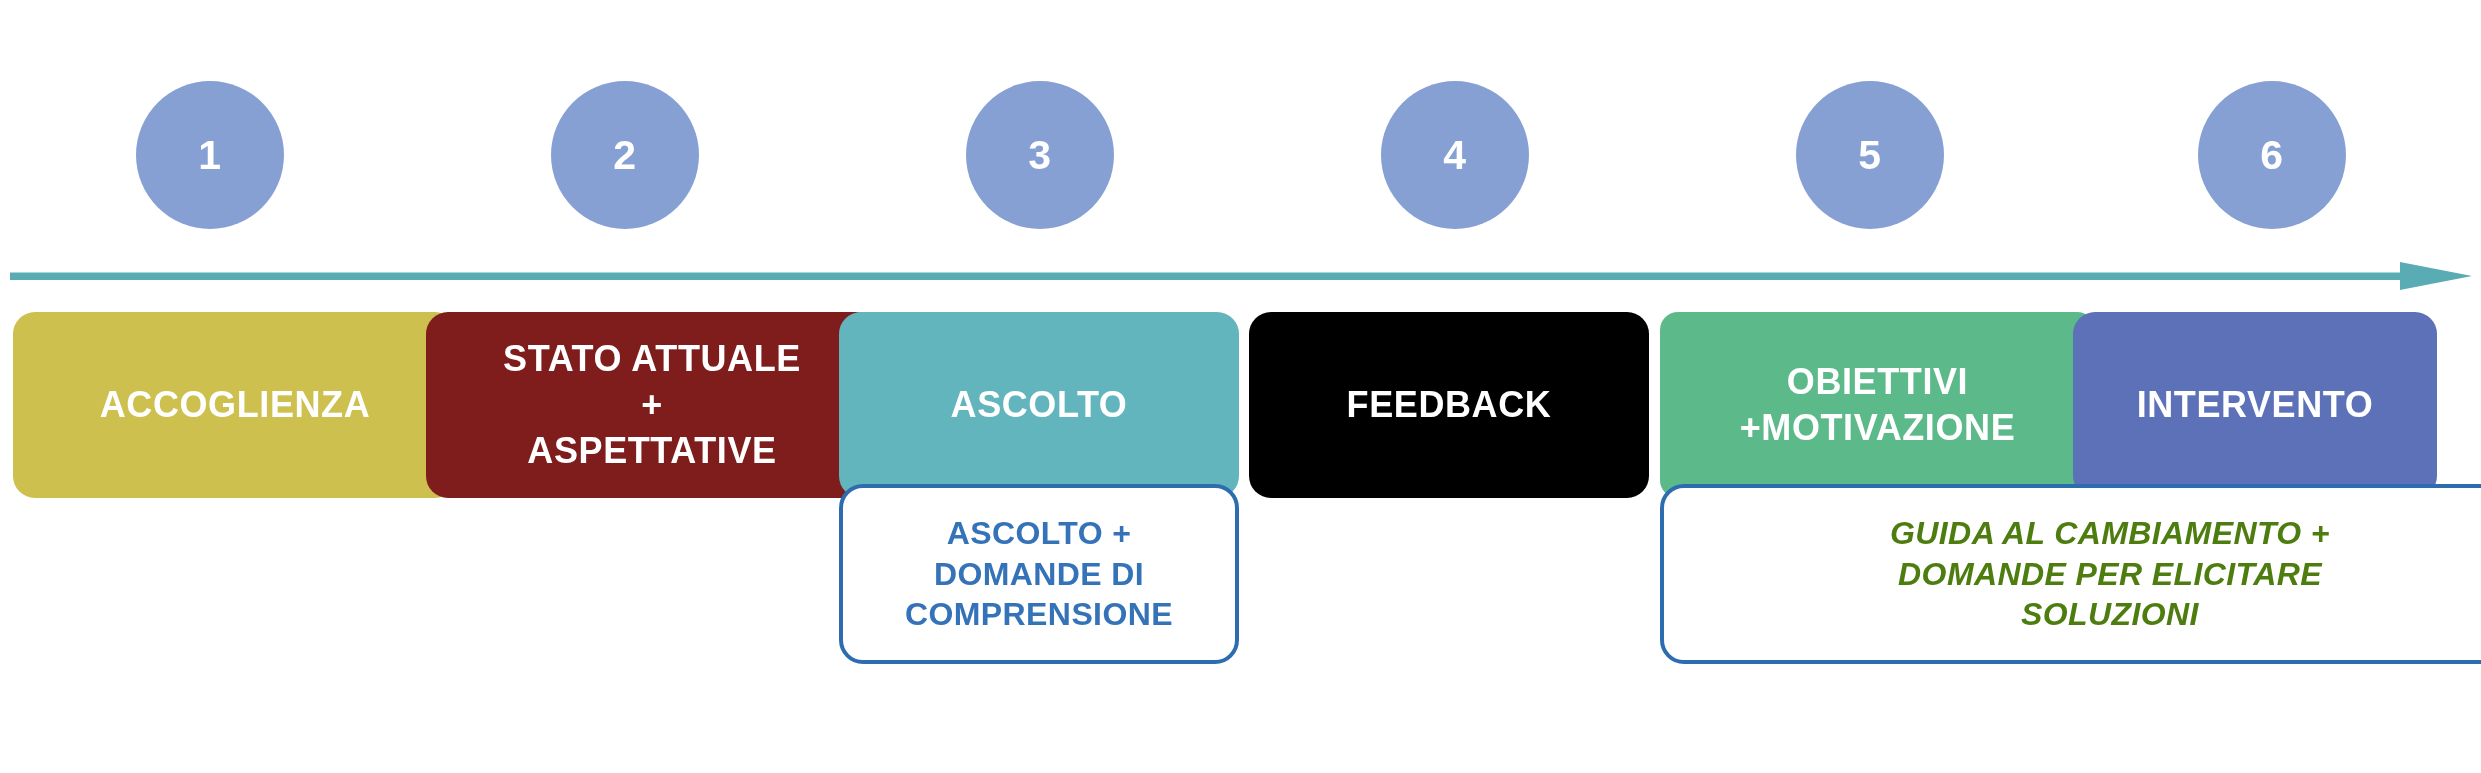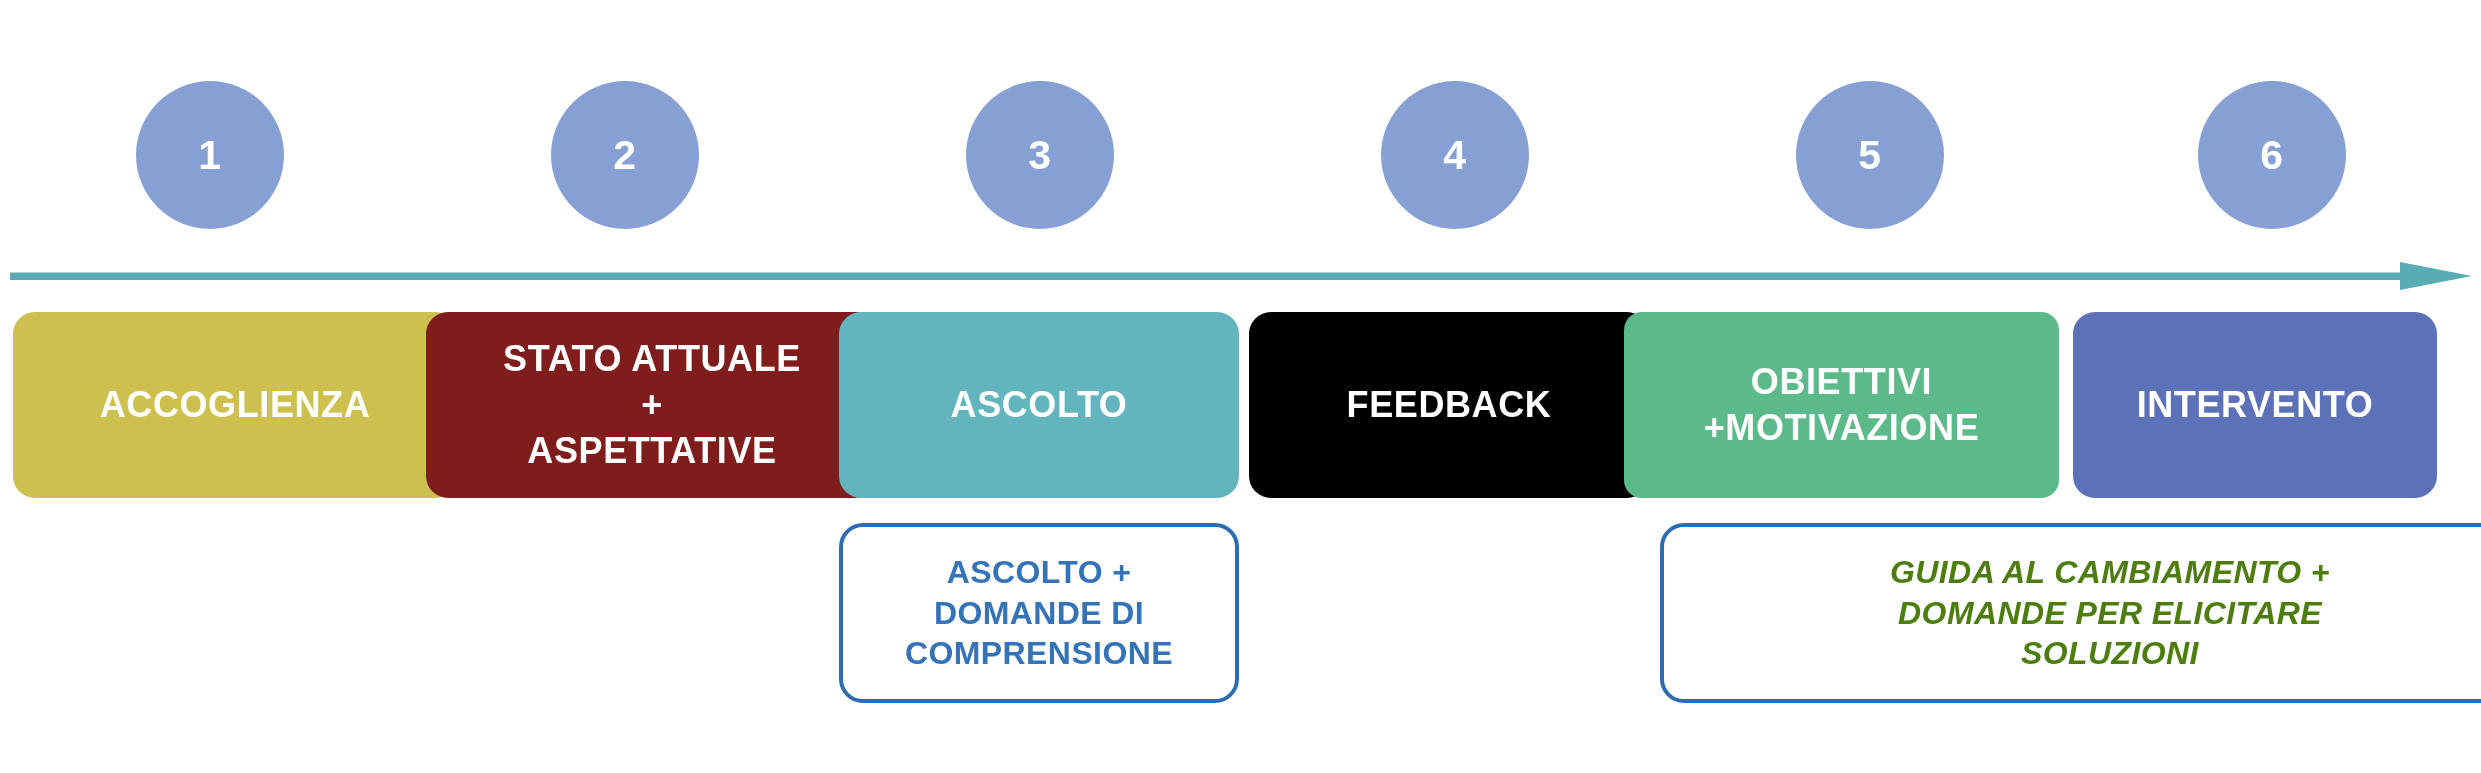--- a/index.html
+++ b/index.html
@@ -77,21 +77,21 @@
     text-align: center;
     box-sizing: border-box;
     padding: 4px 10px;
     white-space: pre-line;
   }
 
   
   .callout-row {
     position: absolute;
     left: 0;
-    top: 523px;
+    top: 484px;
     width: 2481px;
     height: 182px;
   }
   .callout-box {
     position: absolute;
     top: 0;
     height: 180px;
     border: 4px solid #2e6cb0;
     border-radius: 24px;
     background: #ffffff;
@@ -148,21 +148,21 @@
       <span>STATO ATTUALE
 +
 ASPETTATIVE</span>
     </div>
     <div class="phase-box" id="phase-2" style="left: 839px; width: 400px; background: rgb(98, 180, 189);">
       <span>ASCOLTO</span>
     </div>
     <div class="phase-box" id="phase-3" style="left: 1249px; width: 400px; background: #000000;">
       <span>FEEDBACK</span>
     </div>
-    <div class="phase-box" id="phase-4" style="left: 1624px; width: 435px; background: rgb(92, 185, 138); border-radius: 18px;">
+    <div class="phase-box" id="phase-4" style="left: 1660px; width: 435px; background: rgb(92, 185, 138); border-radius: 18px;">
       <span>OBIETTIVI
 +MOTIVAZIONE</span>
     </div>
     <div class="phase-box" id="phase-5" style="left: 2073px; width: 364px; background: rgb(92, 113, 184);">
       <span>INTERVENTO</span>
     </div>
   </div>
 
   <div class="callout-row">
     <div class="callout-box" id="callout-0" style="left: 839px; width: 400px; border-color: rgb(46, 108, 176); color: rgb(53, 115, 185);">

